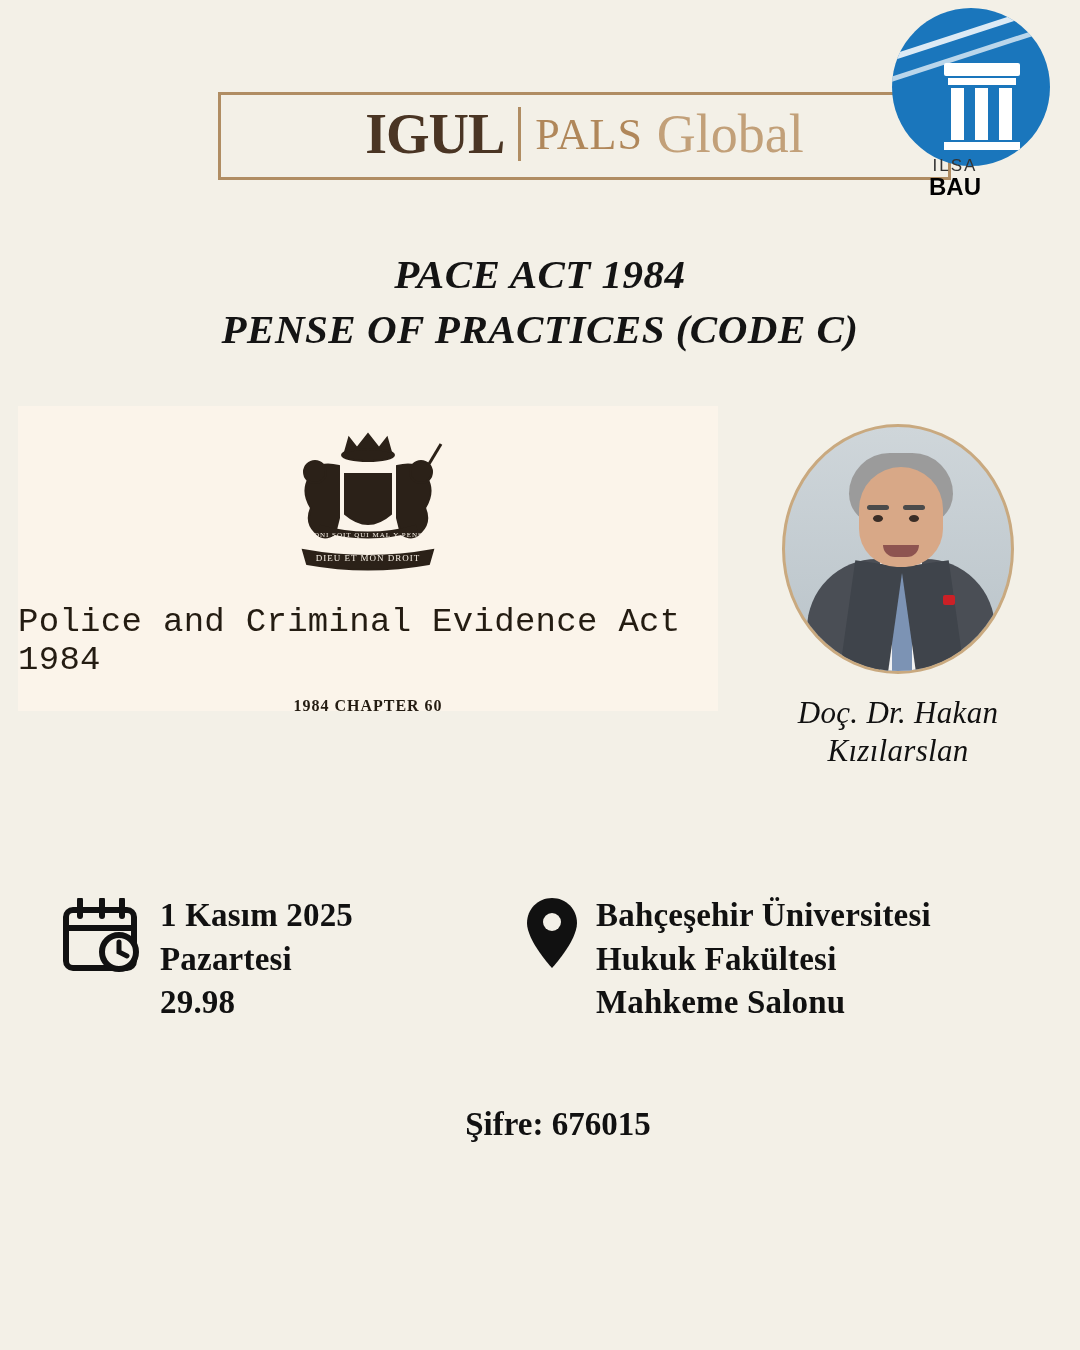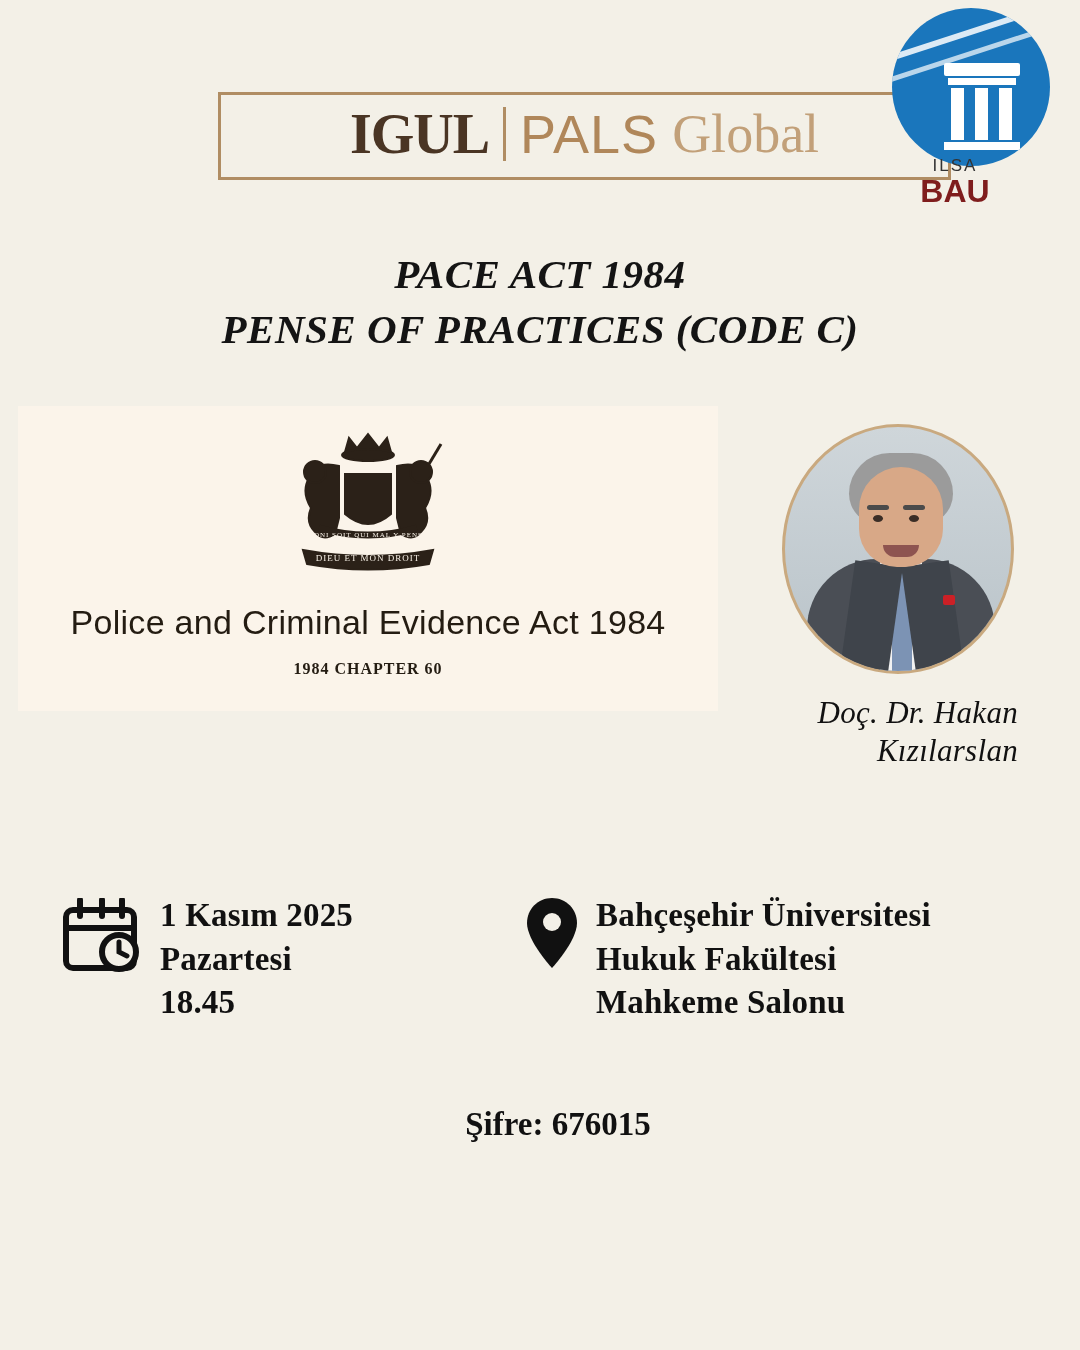--- a/index.html
+++ b/index.html
@@ -47,22 +47,22 @@
     letter-spacing: -1px;
     color: #4a3524;
     position: relative;
   }
   .brand-sep {
     width: 3px;
     height: 54px;
     background: #b08d63;
   }
   .brand-pals {
-    font-family: Liberation Sans, sans-serif;
-    font-size: 54px;
+    font-family: Liberation Serif, serif;
+    font-size: 44px;
     color: #b0875a;
     letter-spacing: 1px;
   }
   .brand-global {
     font-family: "Liberation Serif", serif;
     font-size: 54px;
     color: #c2a079;
     letter-spacing: 0px;
   }
 
@@ -140,23 +140,23 @@
   }
   .ilsa-text .ilsa {
     display: block;
     font-size: 17px;
     letter-spacing: 2px;
     color: #333;
     font-weight: normal;
   }
   .ilsa-text .bau {
     display: block;
-    font-size: 32px;
-    font-weight: bold;
-    color: #7f1d1d;
+    font-size: 24px;
+    font-weight: bold;
+    color: #000000;
     letter-spacing: 0px;
     line-height: 0.95;
   }
 
   
   .title-block {
     text-align: center;
     margin-top: 32px;
   }
   .title-line {
@@ -188,41 +188,41 @@
     justify-content: flex-start;
     padding-top: 16px;
   }
   .crest {
     width: 230px;
     height: 175px;
     position: relative;
   }
   .crest svg { display: block; }
   .act-title {
-    font-family: Liberation Sans, sans-serif;
+    font-family: Liberation Mono, monospace;
     font-size: 34px;
     color: #241c12;
     margin-top: 6px;
     letter-spacing: 0.3px;
   }
   .act-chapter {
     font-family: "Liberation Serif", serif;
     font-weight: bold;
     font-size: 16px;
     color: #241c12;
     margin-top: 18px;
     letter-spacing: 1px;
   }
 
   .speaker {
     position: absolute;
     right: 62px;
     top: 18px;
     width: 240px;
-    text-align: right;
+    text-align: center;
   }
   .speaker-photo {
     width: 232px;
     height: 250px;
     border-radius: 50%;
     border: 3px solid #c9a97f;
     background: linear-gradient(180deg,#cfd6da 0%,#b9c3c9 100%);
     position: relative;
     overflow: hidden;
     margin: 0 auto;
@@ -465,21 +465,21 @@
           <line x1="18" y1="2" x2="18" y2="18" stroke="#111" stroke-width="6" stroke-linecap="round"></line>
           <line x1="40" y1="2" x2="40" y2="18" stroke="#111" stroke-width="6" stroke-linecap="round"></line>
           <line x1="60" y1="2" x2="60" y2="18" stroke="#111" stroke-width="6" stroke-linecap="round"></line>
           <circle cx="57" cy="54" r="17" fill="#f3f0e7" stroke="#111" stroke-width="6"></circle>
           <path d="M57 44 L57 54 L65 58" fill="none" stroke="#111" stroke-width="5" stroke-linecap="round"></path>
         </svg>
       </div>
       <div class="detail-text">
         <div>1 Kasım 2025</div>
         <div>Pazartesi</div>
-        <div>18.45</div>
+        <div>29.98</div>
       </div>
     </div>
 
     <div class="detail-col detail-place">
       <div class="icon-pin">
         <svg width="56" height="76" viewBox="0 0 56 76" xmlns="http://www.w3.org/2000/svg">
           <path d="M28 2 C14 2 3 13 3 27 C3 45 28 72 28 72 C28 72 53 45 53 27 C53 13 42 2 28 2 Z" fill="#111"></path>
           <circle cx="28" cy="26" r="9" fill="#f3f0e7"></circle>
         </svg>
       </div>

